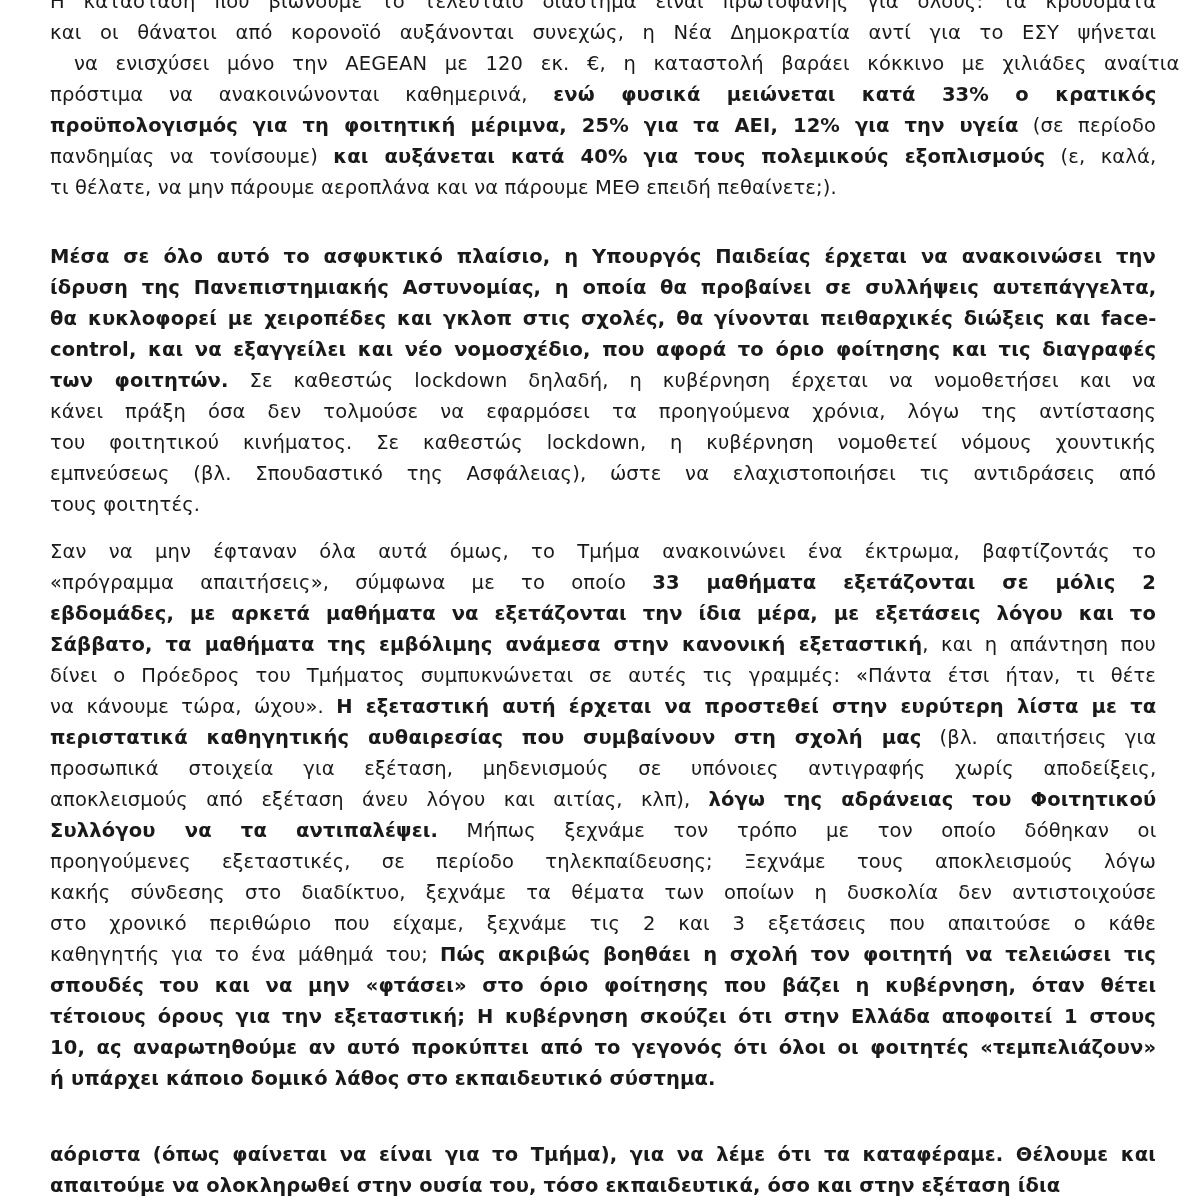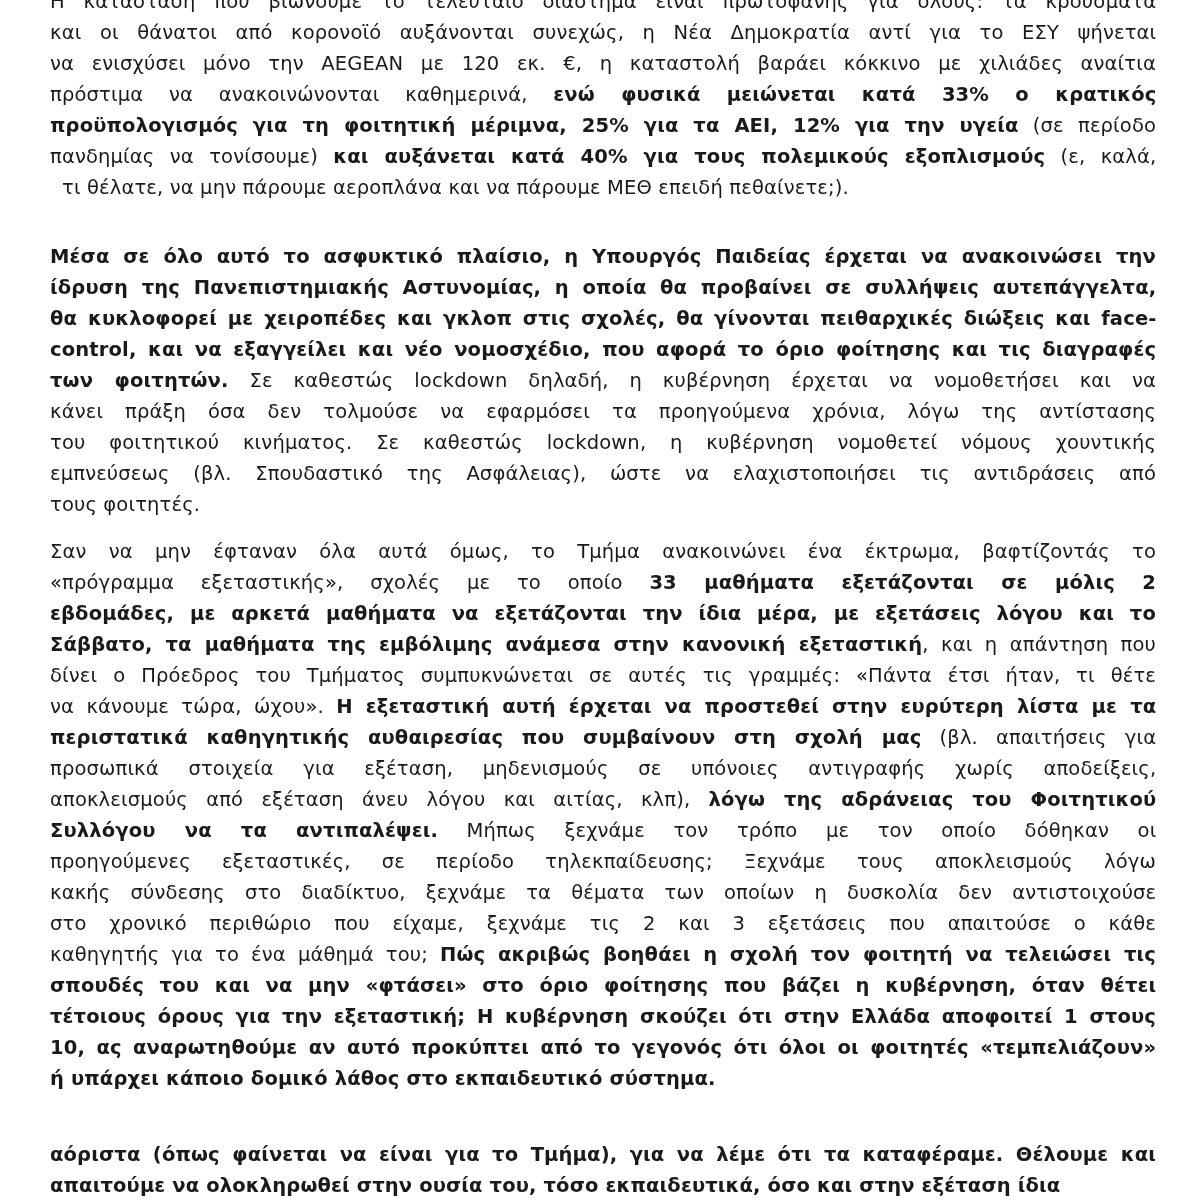--- a/index.html
+++ b/index.html
@@ -41,40 +41,40 @@
   .seg { font-weight: normal; }
   .seg.b { font-weight: bold; }
 </style>
 </head>
 <body>
 
 <div class="page" id="page">
     <div class="para">
       <span class="line" style="display: block; white-space: nowrap; word-spacing: 12.42px;"><span class="seg">Η κατάσταση που βιώνουμε το τελευταίο διάστημα είναι πρωτοφανής για όλους: τα κρούσματα</span></span>
       <span class="line" style="display: block; white-space: nowrap; word-spacing: 12.14px;"><span class="seg">και οι θάνατοι από κορονοϊό αυξάνονται συνεχώς, η Νέα Δημοκρατία αντί για το ΕΣΥ ψήνεται</span></span>
-      <span class="line" style="display: block; white-space: nowrap; word-spacing: 11.2px;"><span class="seg">να ενισχύσει μόνο την AEGEAN με 120 εκ. €, η καταστολή βαράει κόκκινο με χιλιάδες αναίτια</span></span>
+      <span class="line" style="display: block; white-space: nowrap; word-spacing: 11.2px; margin-left: 24px;"><span class="seg">να ενισχύσει μόνο την AEGEAN με 120 εκ. €, η καταστολή βαράει κόκκινο με χιλιάδες αναίτια</span></span>
       <span class="line" style="display: block; white-space: nowrap; word-spacing: 19.4px;"><span class="seg">πρόστιμα να ανακοινώνονται καθημερινά, </span><span class="seg b">ενώ φυσικά μειώνεται κατά 33% ο κρατικός</span></span>
       <span class="line" style="display: block; white-space: nowrap; word-spacing: 7.93px;"><span class="seg b">προϋπολογισμός για τη φοιτητική μέριμνα, 25% για τα ΑΕΙ, 12% για την υγεία</span><span class="seg"> (σε περίοδο</span></span>
       <span class="line" style="display: block; white-space: nowrap; word-spacing: 9px;"><span class="seg">πανδημίας να τονίσουμε) </span><span class="seg b">και αυξάνεται κατά 40% για τους πολεμικούς εξοπλισμούς</span><span class="seg"> (ε, καλά,</span></span>
-      <span class="line last" style="display: block; white-space: nowrap; margin-left: 12px;"><span class="seg">τι θέλατε, να μην πάρουμε αεροπλάνα και να πάρουμε ΜΕΘ επειδή πεθαίνετε;).</span></span>
+      <span class="line last" style="display: block; white-space: nowrap;"><span class="seg">τι θέλατε, να μην πάρουμε αεροπλάνα και να πάρουμε ΜΕΘ επειδή πεθαίνετε;).</span></span>
     </div>
     <div class="para">
       <span class="line" style="display: block; white-space: nowrap; word-spacing: 6.85px; margin-top: 38px;"><span class="seg b">Μέσα σε όλο αυτό το ασφυκτικό πλαίσιο, η Υπουργός Παιδείας έρχεται να ανακοινώσει την</span></span>
       <span class="line" style="display: block; white-space: nowrap; word-spacing: 6.7px;"><span class="seg b">ίδρυση της Πανεπιστημιακής Αστυνομίας, η οποία θα προβαίνει σε συλλήψεις αυτεπάγγελτα,</span></span>
       <span class="line" style="display: block; white-space: nowrap; word-spacing: 3.85px;"><span class="seg b">θα κυκλοφορεί με χειροπέδες και γκλοπ στις σχολές, θα γίνονται πειθαρχικές διώξεις και face-</span></span>
       <span class="line" style="display: block; white-space: nowrap; word-spacing: 4.57px;"><span class="seg b">control, και να εξαγγείλει και νέο νομοσχέδιο, που αφορά το όριο φοίτησης και τις διαγραφές</span></span>
       <span class="line" style="display: block; white-space: nowrap; word-spacing: 14.5px;"><span class="seg b">των φοιτητών.</span><span class="seg"> Σε καθεστώς lockdown δηλαδή, η κυβέρνηση έρχεται να νομοθετήσει και να</span></span>
       <span class="line" style="display: block; white-space: nowrap; word-spacing: 15.58px;"><span class="seg">κάνει πράξη όσα δεν τολμούσε να εφαρμόσει τα προηγούμενα χρόνια, λόγω της αντίστασης</span></span>
       <span class="line" style="display: block; white-space: nowrap; word-spacing: 17.4px;"><span class="seg">του φοιτητικού κινήματος. Σε καθεστώς lockdown, η κυβέρνηση νομοθετεί νόμους χουντικής</span></span>
       <span class="line" style="display: block; white-space: nowrap; word-spacing: 17.3px;"><span class="seg">εμπνεύσεως (βλ. Σπουδαστικό της Ασφάλειας), ώστε να ελαχιστοποιήσει τις αντιδράσεις από</span></span>
       <span class="line last" style="display: block; white-space: nowrap;"><span class="seg">τους φοιτητές.</span></span>
     </div>
     <div class="para">
       <span class="line" style="display: block; white-space: nowrap; word-spacing: 15.85px;"><span class="seg">Σαν να μην έφταναν όλα αυτά όμως, το Τμήμα ανακοινώνει ένα έκτρωμα, βαφτίζοντάς το</span></span>
-      <span class="line" style="display: block; white-space: nowrap; word-spacing: 18.64px;"><span class="seg">«πρόγραμμα εξεταστικής», σχολές με το οποίο </span><span class="seg b">33 μαθήματα εξετάζονται σε μόλις 2</span></span>
+      <span class="line" style="display: block; white-space: nowrap; word-spacing: 18.64px;"><span class="seg">«πρόγραμμα απαιτήσεις», σύμφωνα με το οποίο </span><span class="seg b">33 μαθήματα εξετάζονται σε μόλις 2</span></span>
       <span class="line" style="display: block; white-space: nowrap; word-spacing: 8.69px;"><span class="seg b">εβδομάδες, με αρκετά μαθήματα να εξετάζονται την ίδια μέρα, με εξετάσεις λόγου και το</span></span>
       <span class="line" style="display: block; white-space: nowrap; word-spacing: 6.08px;"><span class="seg b">Σάββατο, τα μαθήματα της εμβόλιμης ανάμεσα στην κανονική εξεταστική</span><span class="seg">, και η απάντηση που</span></span>
       <span class="line" style="display: block; white-space: nowrap; word-spacing: 9.5px;"><span class="seg">δίνει ο Πρόεδρος του Τμήματος συμπυκνώνεται σε αυτές τις γραμμές: «Πάντα έτσι ήταν, τι θέτε</span></span>
       <span class="line" style="display: block; white-space: nowrap; word-spacing: 6.07px;"><span class="seg">να κάνουμε τώρα, ώχου». </span><span class="seg b">Η εξεταστική αυτή έρχεται να προστεθεί στην ευρύτερη λίστα με τα</span></span>
       <span class="line" style="display: block; white-space: nowrap; word-spacing: 11.8px;"><span class="seg b">περιστατικά καθηγητικής αυθαιρεσίας που συμβαίνουν στη σχολή μας</span><span class="seg"> (βλ. απαιτήσεις για</span></span>
       <span class="line" style="display: block; white-space: nowrap; word-spacing: 23.33px;"><span class="seg">προσωπικά στοιχεία για εξέταση, μηδενισμούς σε υπόνοιες αντιγραφής χωρίς αποδείξεις,</span></span>
       <span class="line" style="display: block; white-space: nowrap; word-spacing: 11.92px;"><span class="seg">αποκλεισμούς από εξέταση άνευ λόγου και αιτίας, κλπ), </span><span class="seg b">λόγω της αδράνειας του Φοιτητικού</span></span>
       <span class="line" style="display: block; white-space: nowrap; word-spacing: 22.17px;"><span class="seg b">Συλλόγου να τα αντιπαλέψει.</span><span class="seg"> Μήπως ξεχνάμε τον τρόπο με τον οποίο δόθηκαν οι</span></span>
       <span class="line" style="display: block; white-space: nowrap; word-spacing: 24.75px;"><span class="seg">προηγούμενες εξεταστικές, σε περίοδο τηλεκπαίδευσης; Ξεχνάμε τους αποκλεισμούς λόγω</span></span>
       <span class="line" style="display: block; white-space: nowrap; word-spacing: 13.75px;"><span class="seg">κακής σύνδεσης στο διαδίκτυο, ξεχνάμε τα θέματα των οποίων η δυσκολία δεν αντιστοιχούσε</span></span>

